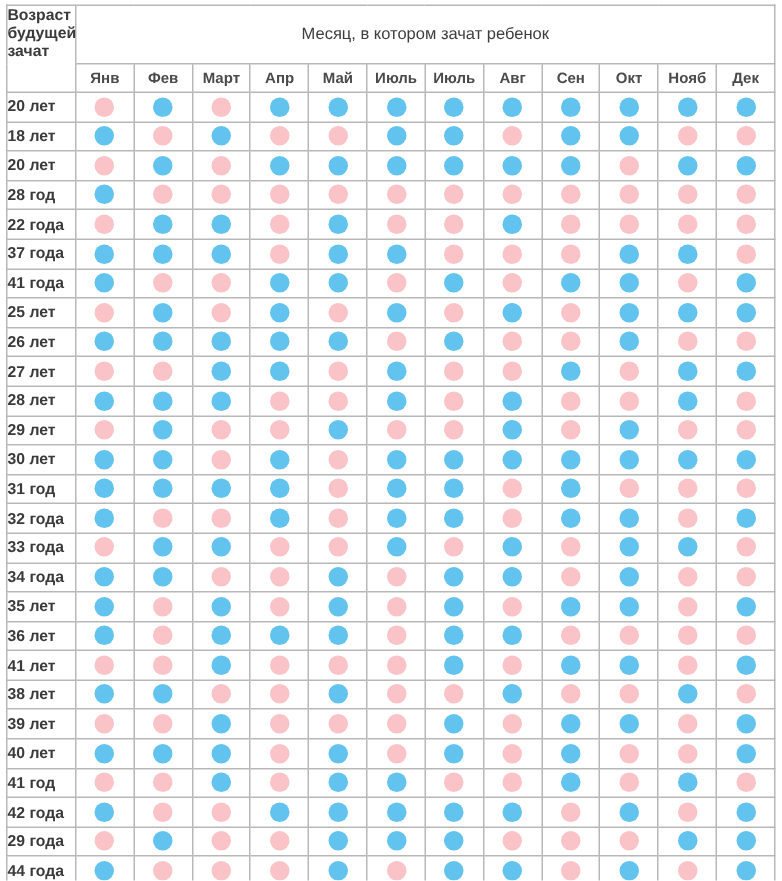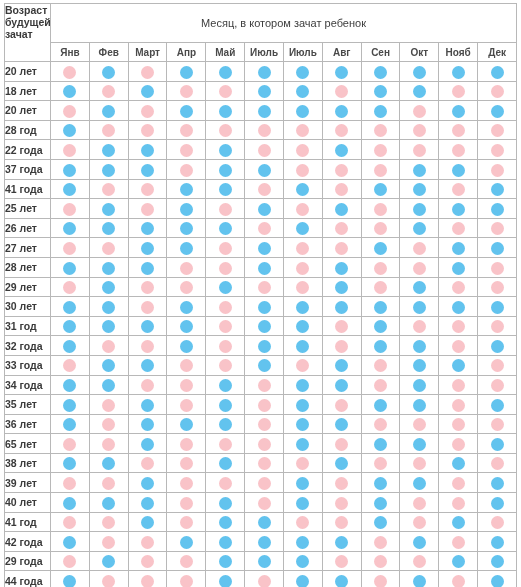--- a/index.html
+++ b/index.html
@@ -407,21 +407,21 @@
           <td class="dot-cell"><span class="dot boy" style="background: rgb(98, 195, 238);"></span></td>
           <td class="dot-cell"><span class="dot girl" style="background: rgb(249, 195, 200);"></span></td>
           <td class="dot-cell"><span class="dot boy" style="background: rgb(98, 195, 238);"></span></td>
           <td class="dot-cell"><span class="dot boy" style="background: rgb(98, 195, 238);"></span></td>
           <td class="dot-cell"><span class="dot girl" style="background: rgb(249, 195, 200);"></span></td>
           <td class="dot-cell"><span class="dot girl" style="background: rgb(249, 195, 200);"></span></td>
           <td class="dot-cell"><span class="dot girl" style="background: rgb(249, 195, 200);"></span></td>
           <td class="dot-cell"><span class="dot girl" style="background: rgb(249, 195, 200);"></span></td>
         </tr>
         <tr>
-          <td class="age-label">65 лет</td>
+          <td class="age-label">41 лет</td>
           <td class="dot-cell"><span class="dot girl" style="background: rgb(249, 195, 200);"></span></td>
           <td class="dot-cell"><span class="dot girl" style="background: rgb(249, 195, 200);"></span></td>
           <td class="dot-cell"><span class="dot boy" style="background: rgb(98, 195, 238);"></span></td>
           <td class="dot-cell"><span class="dot girl" style="background: rgb(249, 195, 200);"></span></td>
           <td class="dot-cell"><span class="dot girl" style="background: rgb(249, 195, 200);"></span></td>
           <td class="dot-cell"><span class="dot girl" style="background: rgb(249, 195, 200);"></span></td>
           <td class="dot-cell"><span class="dot boy" style="background: rgb(98, 195, 238);"></span></td>
           <td class="dot-cell"><span class="dot girl" style="background: rgb(249, 195, 200);"></span></td>
           <td class="dot-cell"><span class="dot boy" style="background: rgb(98, 195, 238);"></span></td>
           <td class="dot-cell"><span class="dot boy" style="background: rgb(98, 195, 238);"></span></td>

